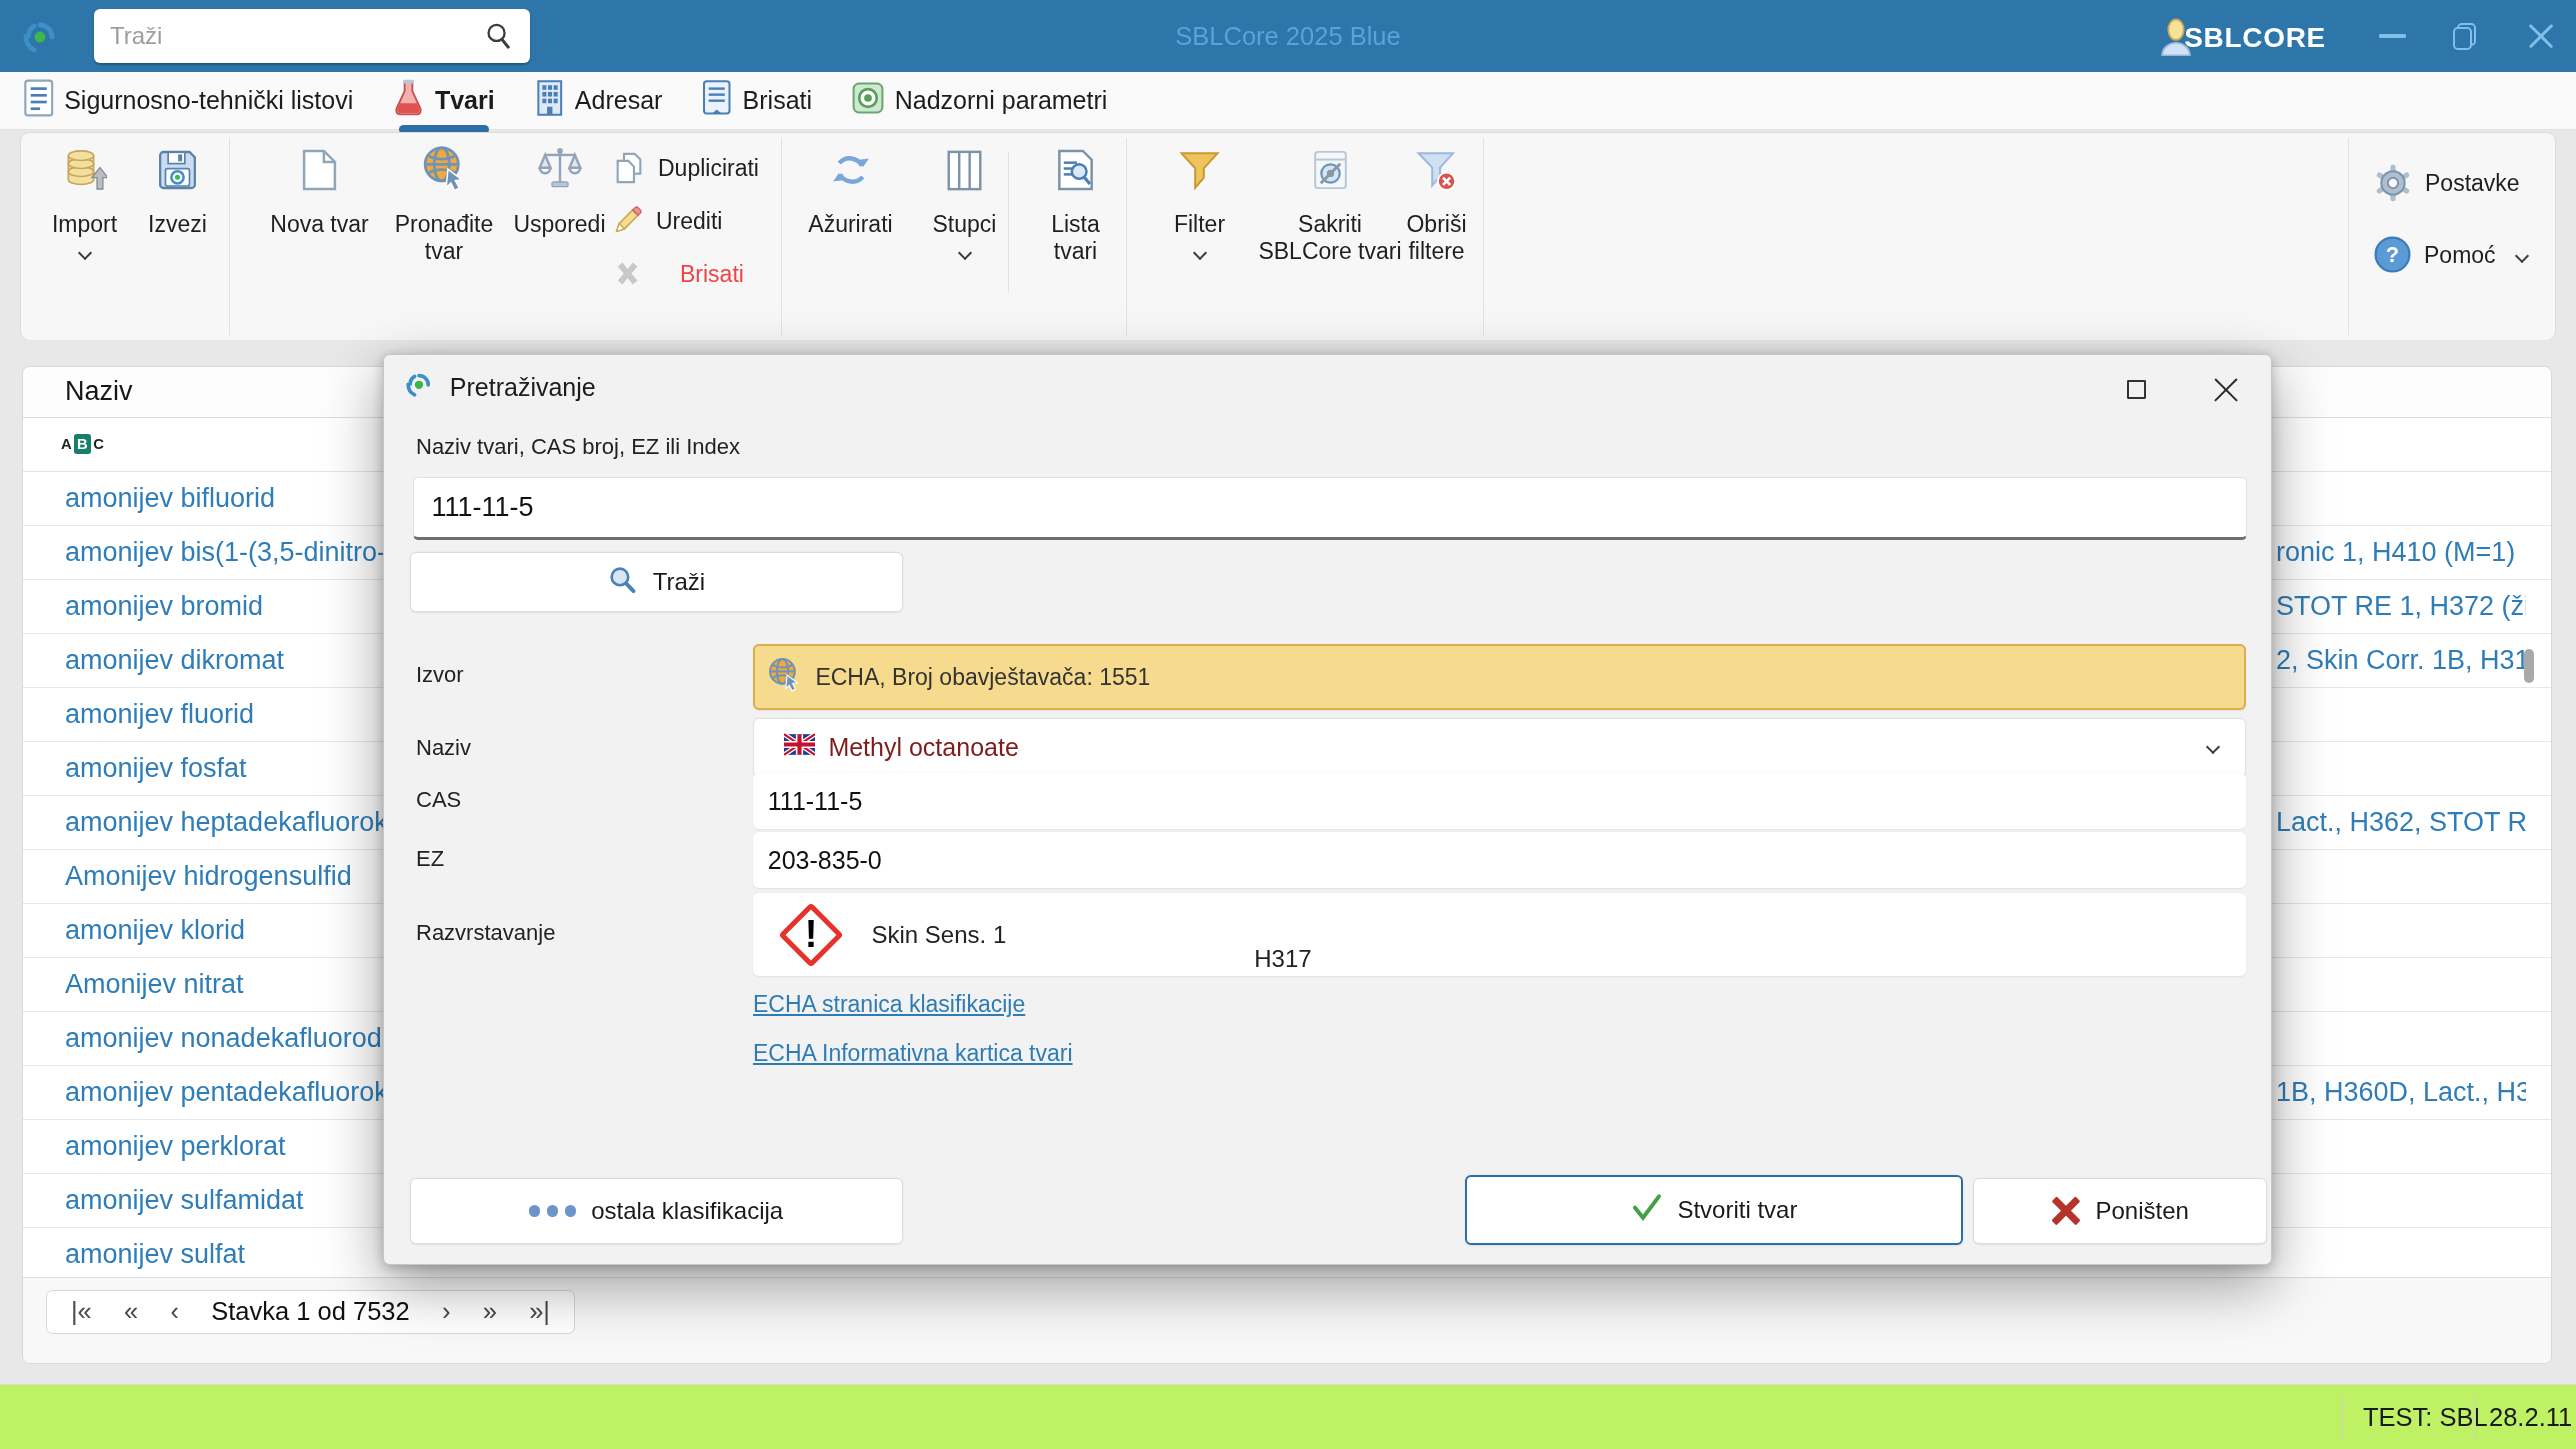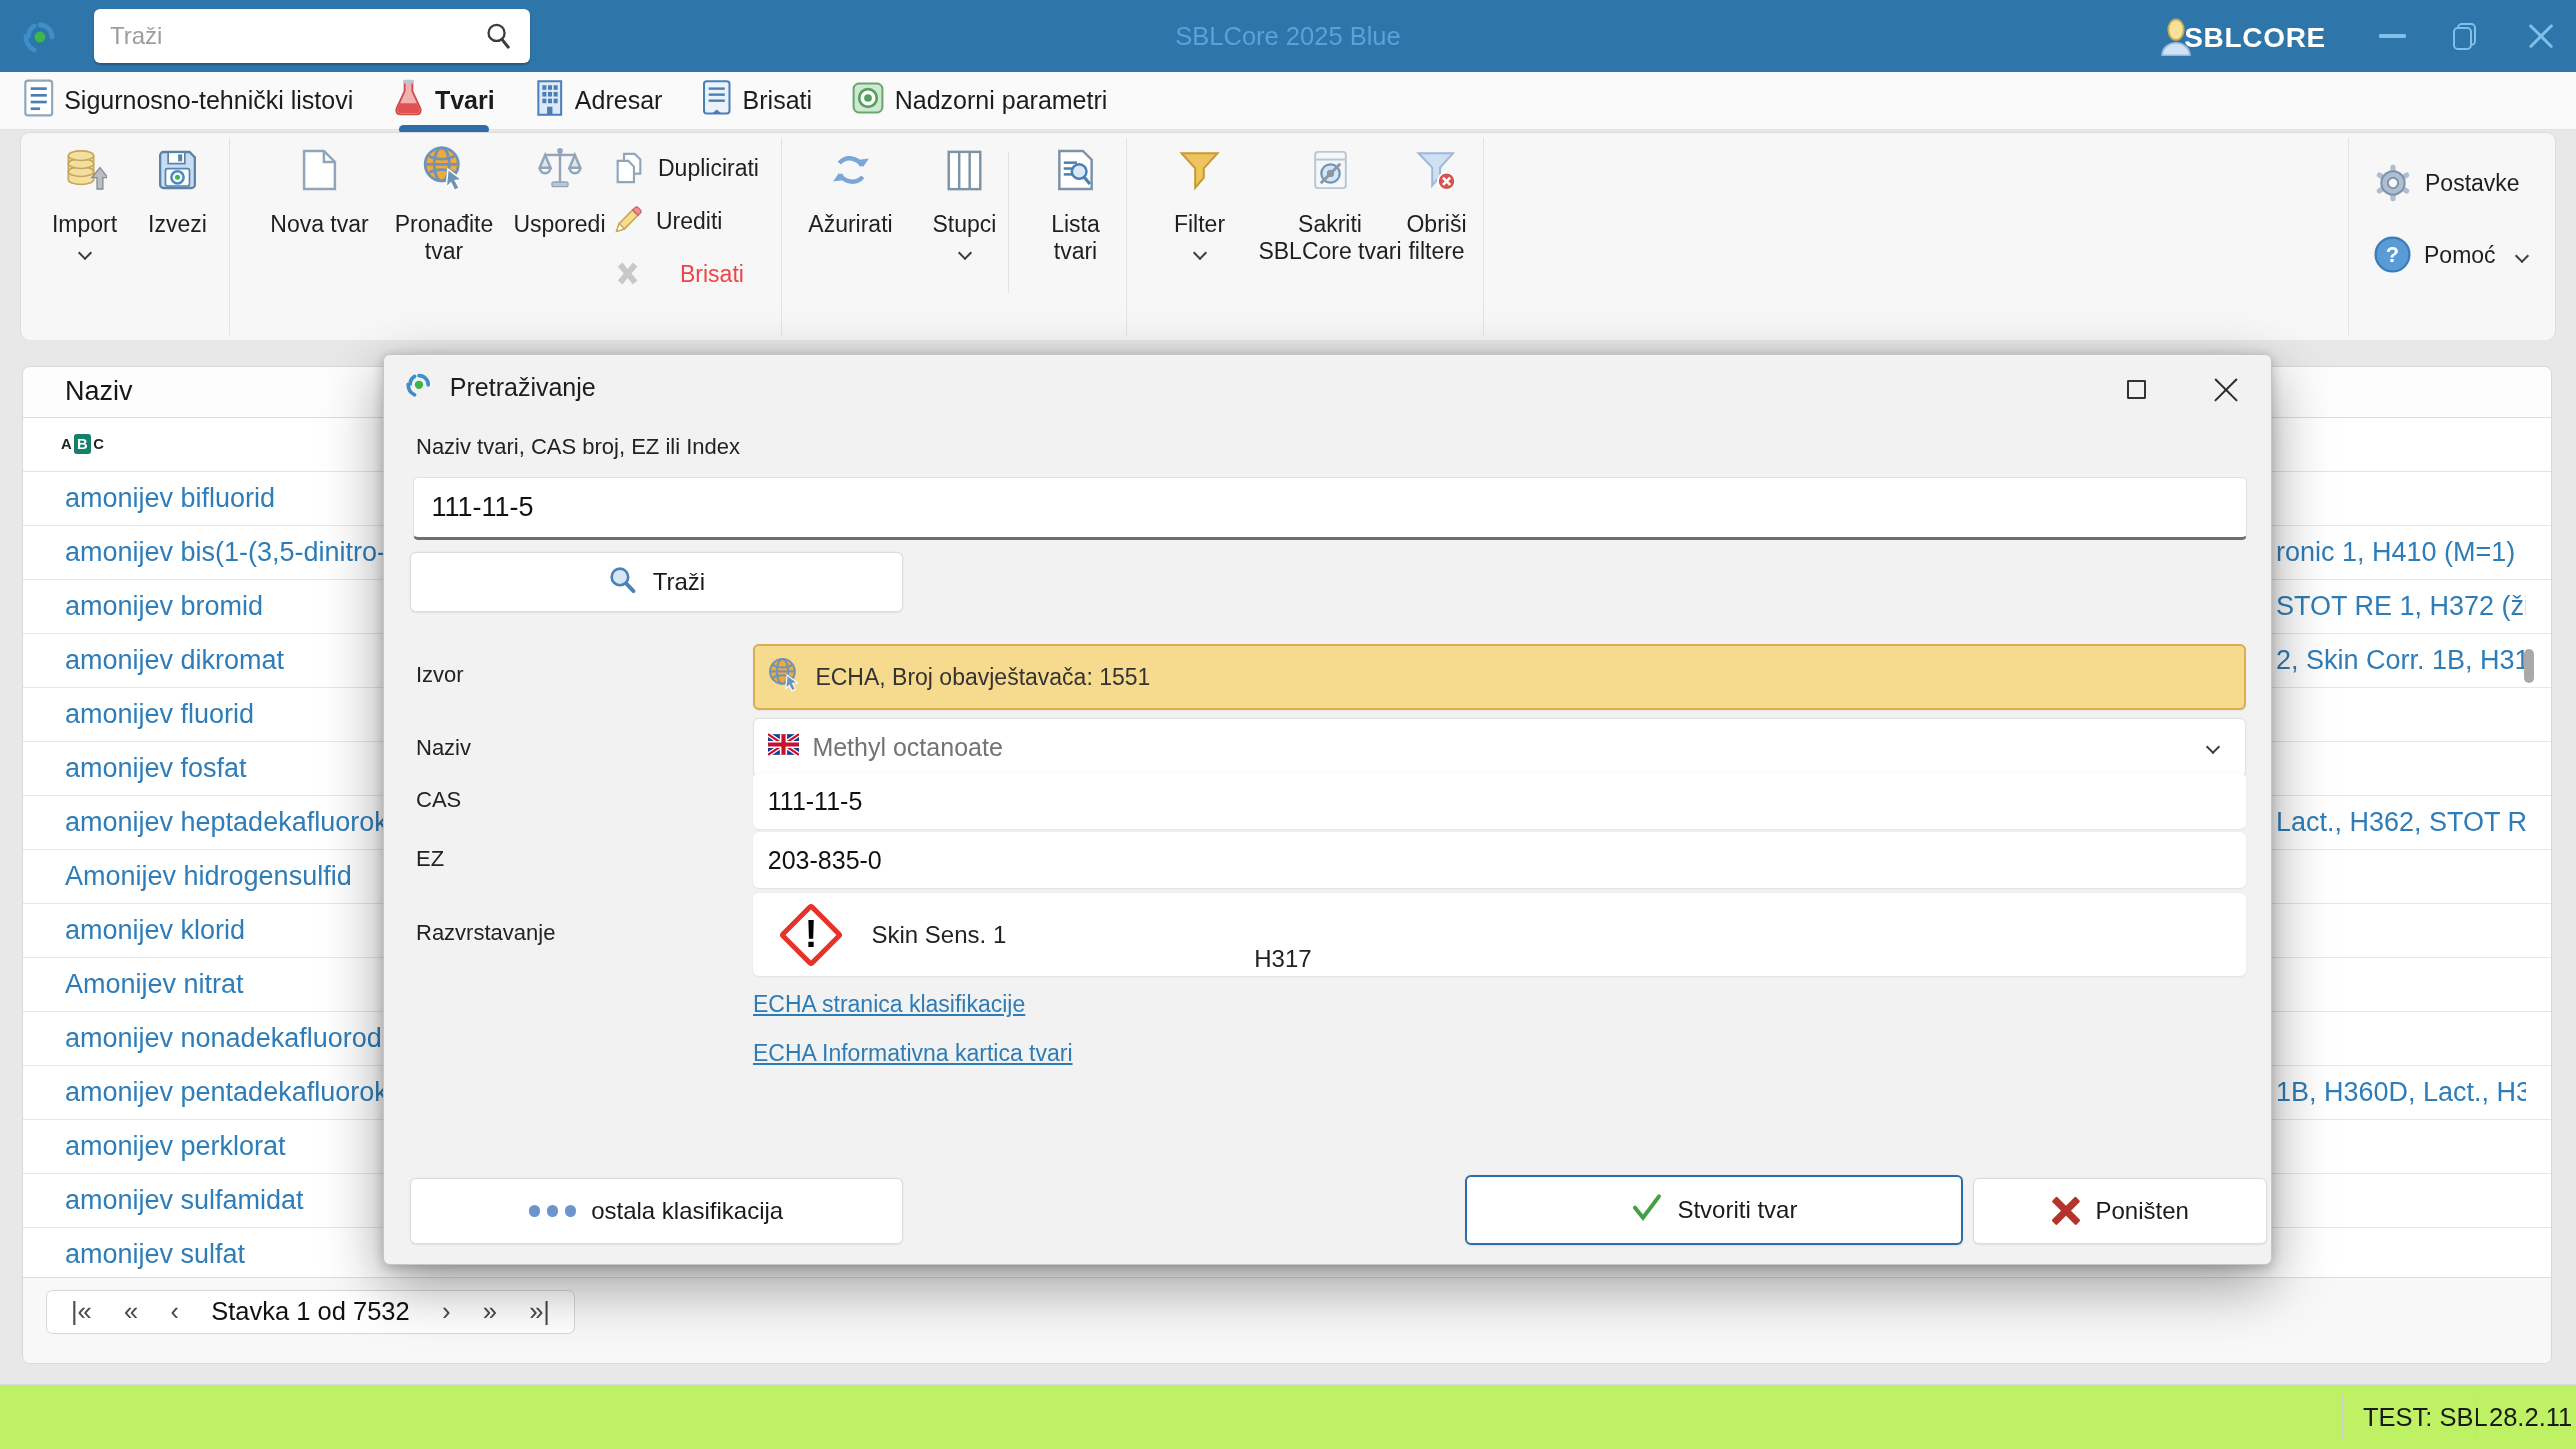--- a/index.html
+++ b/index.html
@@ -82,21 +82,21 @@
   .dclose { position:absolute; right:28px; top:17.5px; width:34px; height:34px; cursor:pointer; }
   .dclose::before,.dclose::after { content:""; position:absolute; left:50%; top:50%; width:31px; height:2.3px; background:#2b2b2b; }
   .dclose::before{ transform:translate(-50%,-50%) rotate(45deg); }
   .dclose::after { transform:translate(-50%,-50%) rotate(-45deg); }
   .dlabel { position:absolute; left:32px; font-size:22px; color:#222; }
   .dinput { position:absolute; left:29px; top:122px; width:1834px; height:63px; background:#fff; border:0.7px solid #e0e0e0; border-bottom:3.4px solid #6f6f6f; border-radius:5.4px; font-size:27px; color:#111; padding:0 17.5px; font-family:"Liberation Sans", sans-serif; }
   .btn { background:#fff; border:0.7px solid #dcdcdc; border-radius:6px; display:flex; align-items:center; justify-content:center; gap:14.8px; font-size:24px; color:#1a1a1a; cursor:pointer; font-family:"Liberation Sans", sans-serif; box-shadow:0 0.7px 2px rgba(0,0,0,.08); }
   .dsearchbtn { position:absolute; left:25.5px; top:197px; width:493px; height:60px; }
   .fval { position:absolute; left:369px; width:1493px; background:#fff; border-radius:6px; box-shadow:0 0.7px 2px rgba(0,0,0,.07); display:flex; align-items:center; }
   .izvor { top:289px; height:66px; background:#f6db8e; border:2px solid #d8ae4e; padding-left:12px; gap:13.4px; font-size:23px; color:#333; }
-  .naziv { top:363px; height:59px; border:0.7px solid #e2e2e2; padding-left:14px; gap:13.4px; font-size:25px; color:#737373; cursor:pointer; }
+  .naziv { top:363px; height:59px; border:0.7px solid #e2e2e2; padding-left:30px; gap:13.4px; font-size:25px; color:#7f1d1d; cursor:pointer; }
   .naziv .chev { position:absolute; right:27px; top:23px; }
   .plain { height:56px; padding-left:14.8px; font-size:25px; color:#111; }
   .cas { top:418px; } .ez { top:477px; }
   .razv { top:538px; height:83px; padding-left:19px; }
   .ghs { position:relative; width:78px; height:78px; flex:0 0 78px; }
   .ghs .dia { position:absolute; left:16px; top:16px; width:46px; height:46px; border:5.4px solid #e63229; background:#fff; transform:rotate(45deg); border-radius:4px; }
   .ghs .ex { position:absolute; left:0; top:0; width:78px; height:78px; display:flex; align-items:center; justify-content:center; font-size:38px; font-weight:bold; color:#000; }
   .clsname { margin-left:21.5px; font-size:24px; color:#222; }
   .hcode { margin-left:248px; font-size:24px; color:#222;margin-top:48px; }
   .dlink { position:absolute; left:369px; font-size:23px; color:#2d7cb5; text-decoration:underline; cursor:pointer; }

